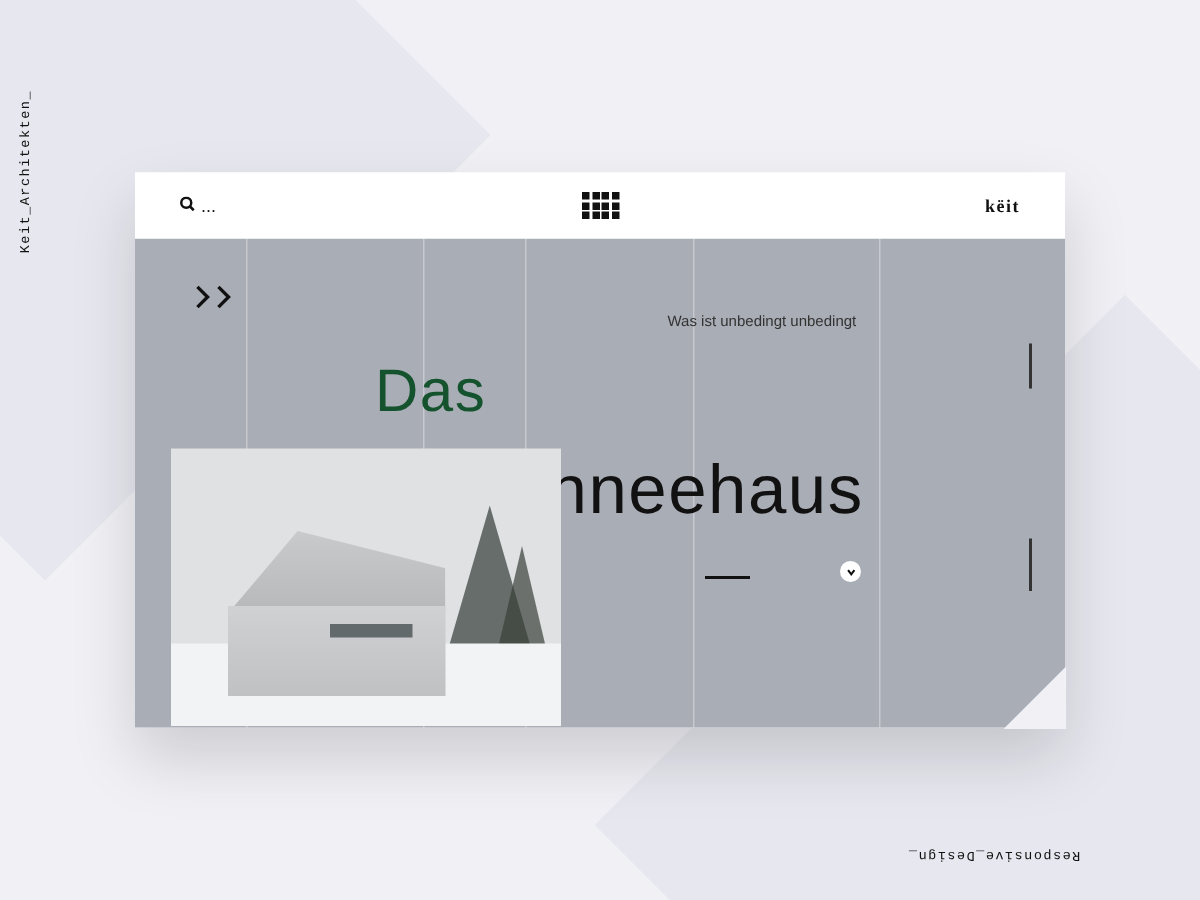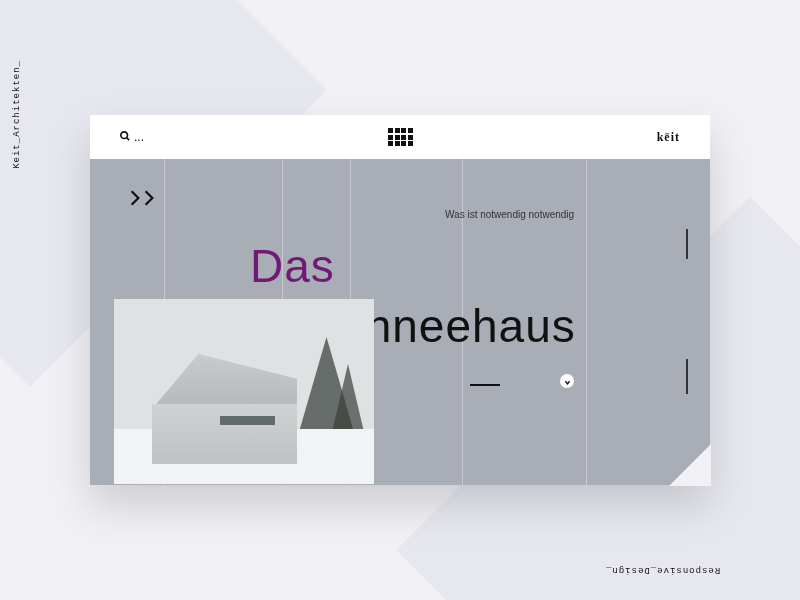--- a/index.html
+++ b/index.html
@@ -141,23 +141,23 @@
     left: 355px;
     font-size: 10px;
     color: #333;
   }
 
   
   .title-line1 {
     position: absolute;
     top: 80px;
     left: 160px;
-    font-size: 46px;
+    font-size: 40px;
     font-weight: 300;
-    color: #701a75;
+    color: #14532d;
     letter-spacing: 1px;
   }
   .title-line2 {
     position: absolute;
     top: 140px;
     left: 220px;
     font-size: 46px;
     font-weight: 300;
     color: #111;
     letter-spacing: 1px;
@@ -331,21 +331,21 @@
             <polyline points="2,2 8,8 2,14"></polyline>
           </svg>
       </span>
       <span>
         <svg viewBox="0 0 10 16">
             <polyline points="2,2 8,8 2,14"></polyline>
           </svg>
       </span>
     </div>
 
-    <div class="tagline">Was ist notwendig notwendig</div>
+    <div class="tagline">Was ist unbedingt unbedingt</div>
 
     <div class="title-line1">Das</div>
     <div class="title-line2">Schneehaus</div>
 
     <div class="dash"></div>
 
     <div class="scroll-ind">
       <span>
         <svg viewBox="0 0 10 10">
             <polyline points="2,3 5,7 8,3"></polyline>

